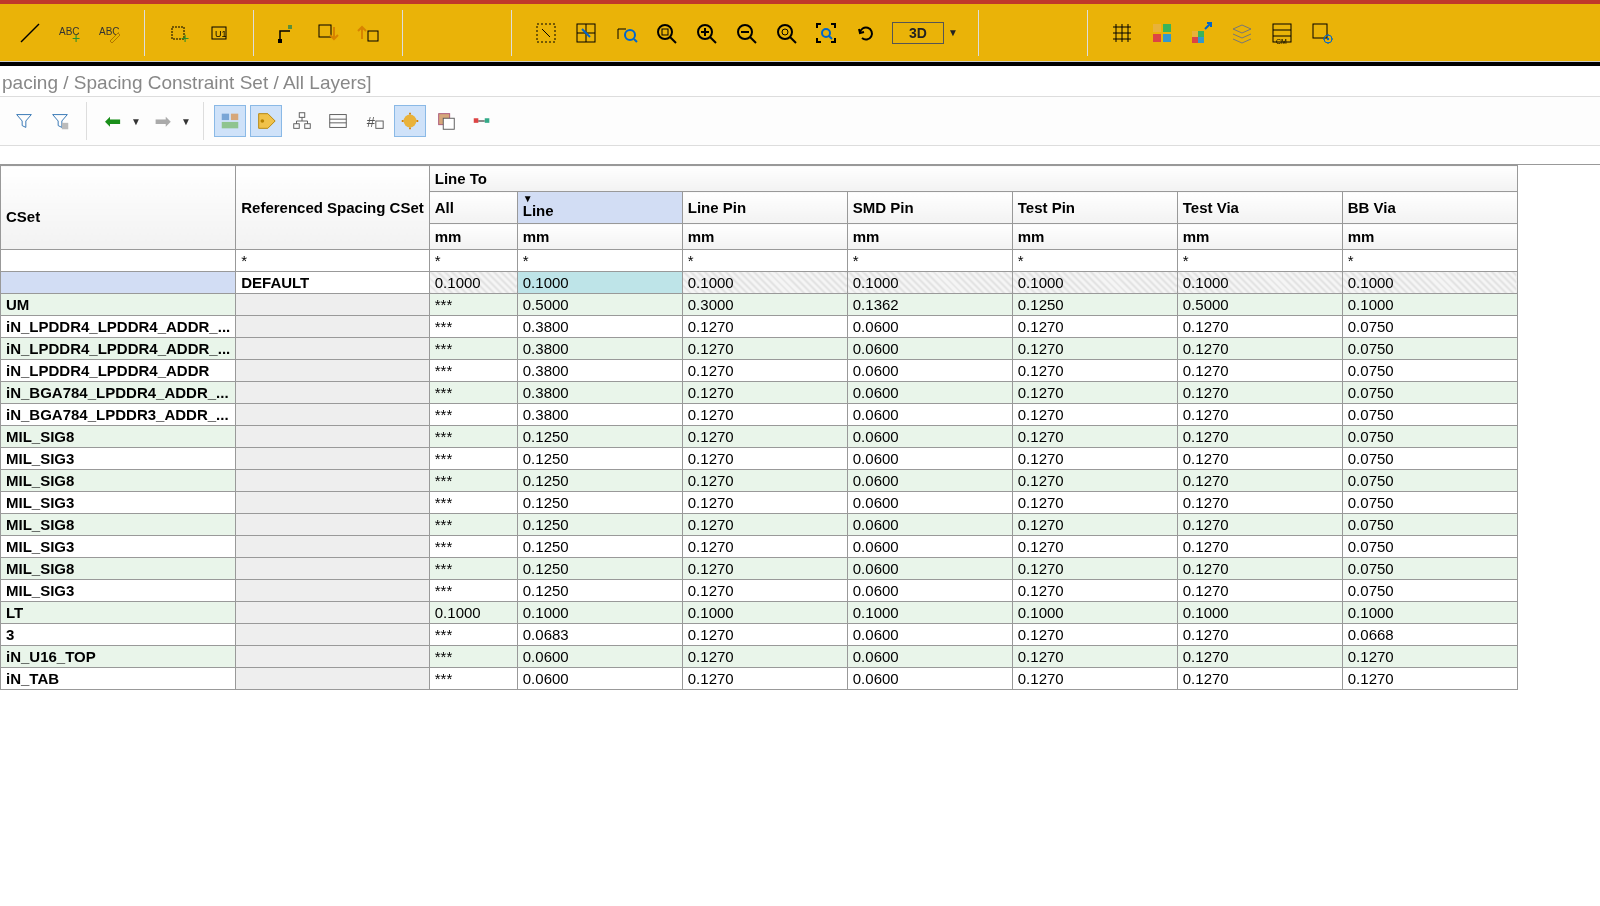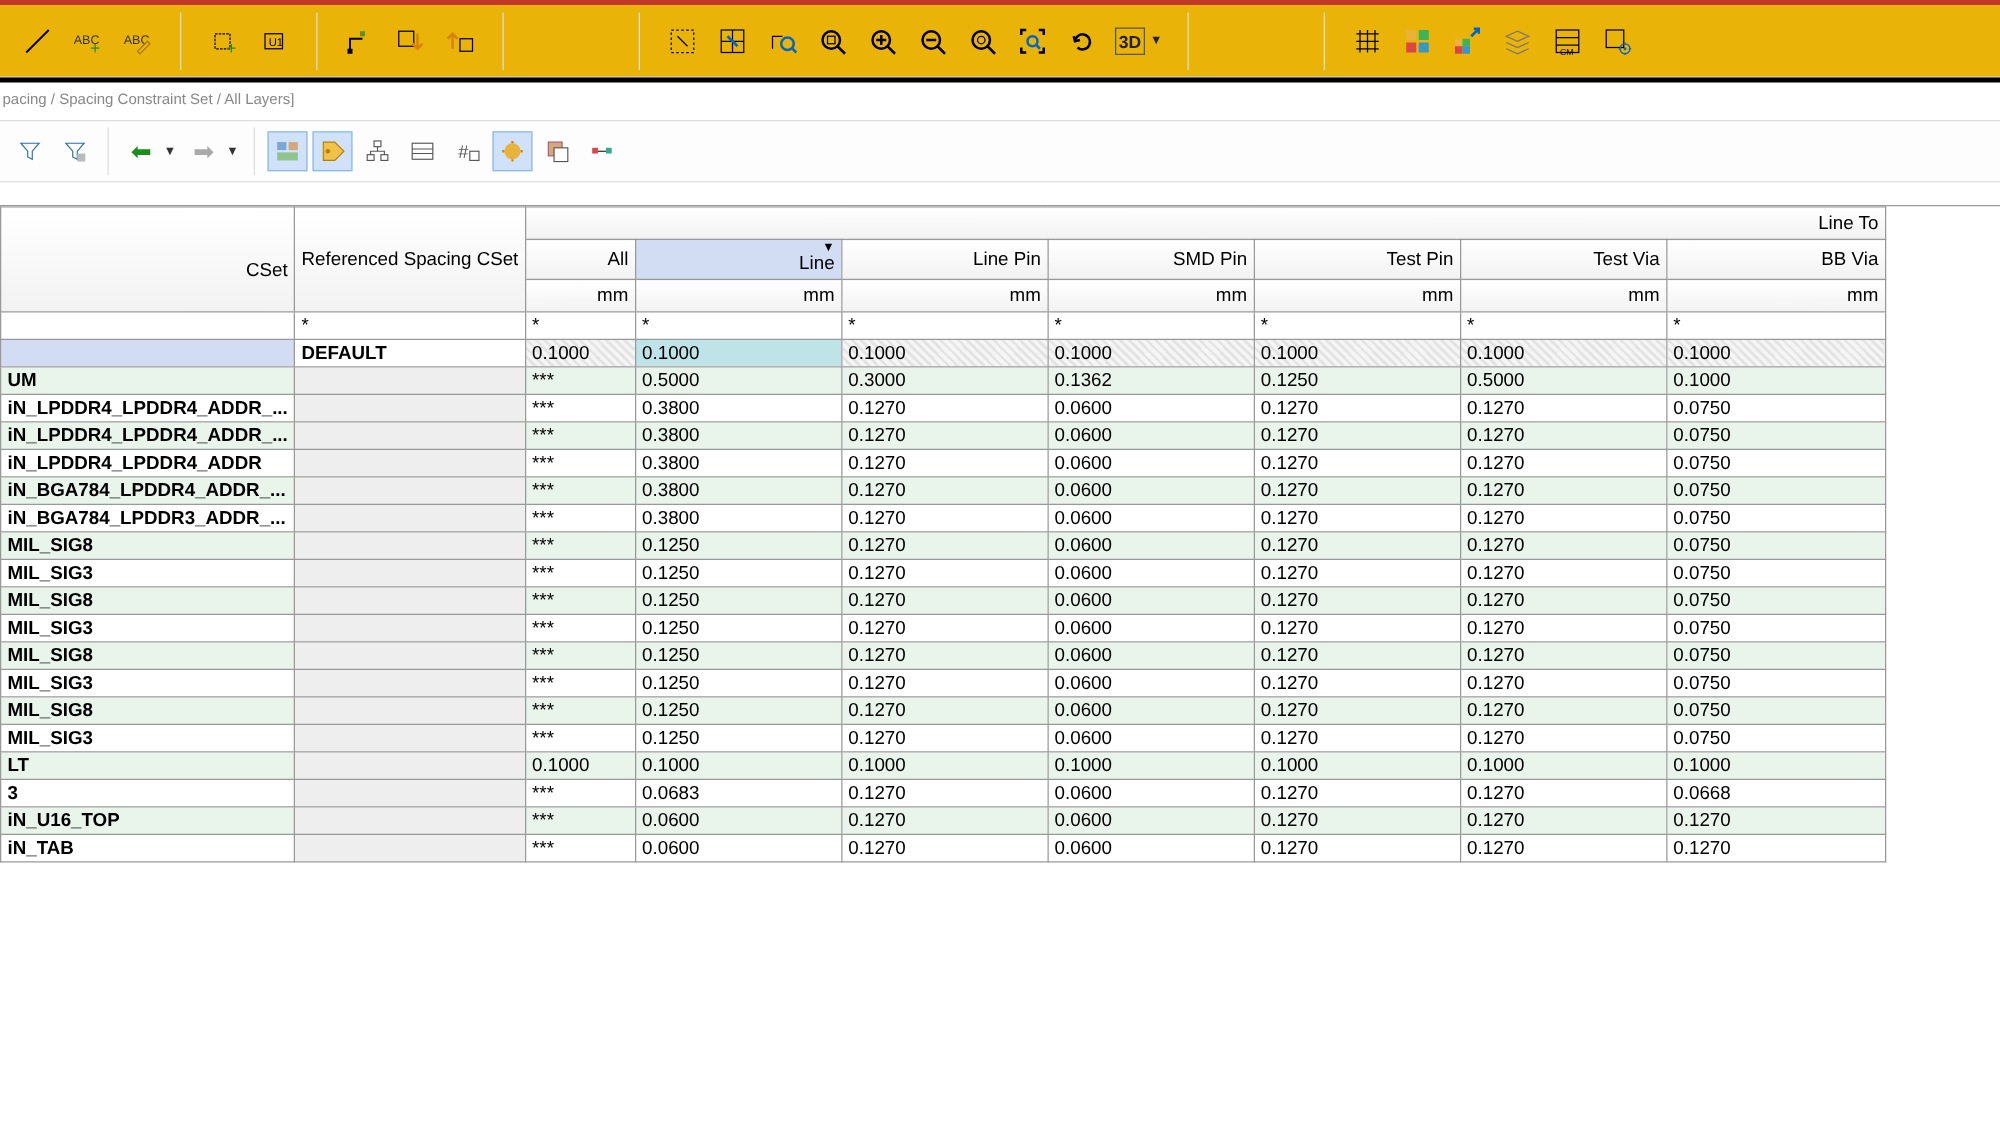--- a/index.html
+++ b/index.html
@@ -35,21 +35,21 @@
     justify-content: center;
     cursor: pointer;
     color: #222;
   }
   .tb-btn svg { width: 24px; height: 24px; }
   .thick-black { height: 4px; background: #000; }
   .breadcrumb {
     height: 30px;
     padding: 6px 2px;
     color: #888;
-    font-size: 12px;
+    font-size: 19px;
   }
   .mini-toolbar {
     height: 50px;
     border-top: 1px solid #ddd;
     border-bottom: 1px solid #ddd;
     background: #fdfdfd;
     display: flex;
     align-items: center;
     padding: 0 6px;
   }
@@ -88,22 +88,22 @@
     border: 1px solid #999;
     padding: 1px 5px;
     text-align: left;
     white-space: nowrap;
     overflow: hidden;
     text-overflow: ellipsis;
     height: 22px;
   }
   .cgrid th {
     background: linear-gradient(#fff, #f2f2f2);
-    font-weight: 400;
-    text-align: right;
+    font-weight: 700;
+    text-align: left;
     padding: 4px 5px;
   }
   th.name-col { width: 215px; }
   th.ref-col  { width: 165px; }
   th.all-col  { width: 88px; }
   th.line-col { width: 165px; }
   th.data-col { width: 165px; }
   th.last-col { width: 175px; }
   th.line-col.sorted {
     background: #d2ddf4;
@@ -244,21 +244,21 @@
         <line x1="15" y1="15" x2="18" y2="18" stroke="#06c" stroke-width="2"></line>
       </svg>
   </span>
   <span class="tb-btn">
     <svg viewBox="0 0 24 24">
         <path d="M6 12 A6 6 0 1 1 8 17" fill="none" stroke="#000" stroke-width="2"></path>
         <path d="M5 8 L6 12 L10 11" fill="none" stroke="#000" stroke-width="2"></path>
       </svg>
   </span>
   <span class="tb-btn" style="width:auto;padding:0 4px">
-    <span style="border:1px solid #555;padding:2px 2px;font-size:14px;font-weight:600">3D</span>
+    <span style="border:1px solid #555;padding:2px 16px;font-size:14px;font-weight:600">3D</span>
     <span style="margin-left:4px;font-size:10px">▼</span>
   </span>
   <span class="tb-sep"></span>
   <span style="width:80px"></span>
   <span class="tb-sep"></span>
   <span class="tb-btn">
     <svg viewBox="0 0 24 24">
         <path d="M3 6 H21 M3 12 H21 M3 18 H21 M6 3 V21 M12 3 V21 M18 3 V21" stroke="#000"></path>
       </svg>
   </span>

